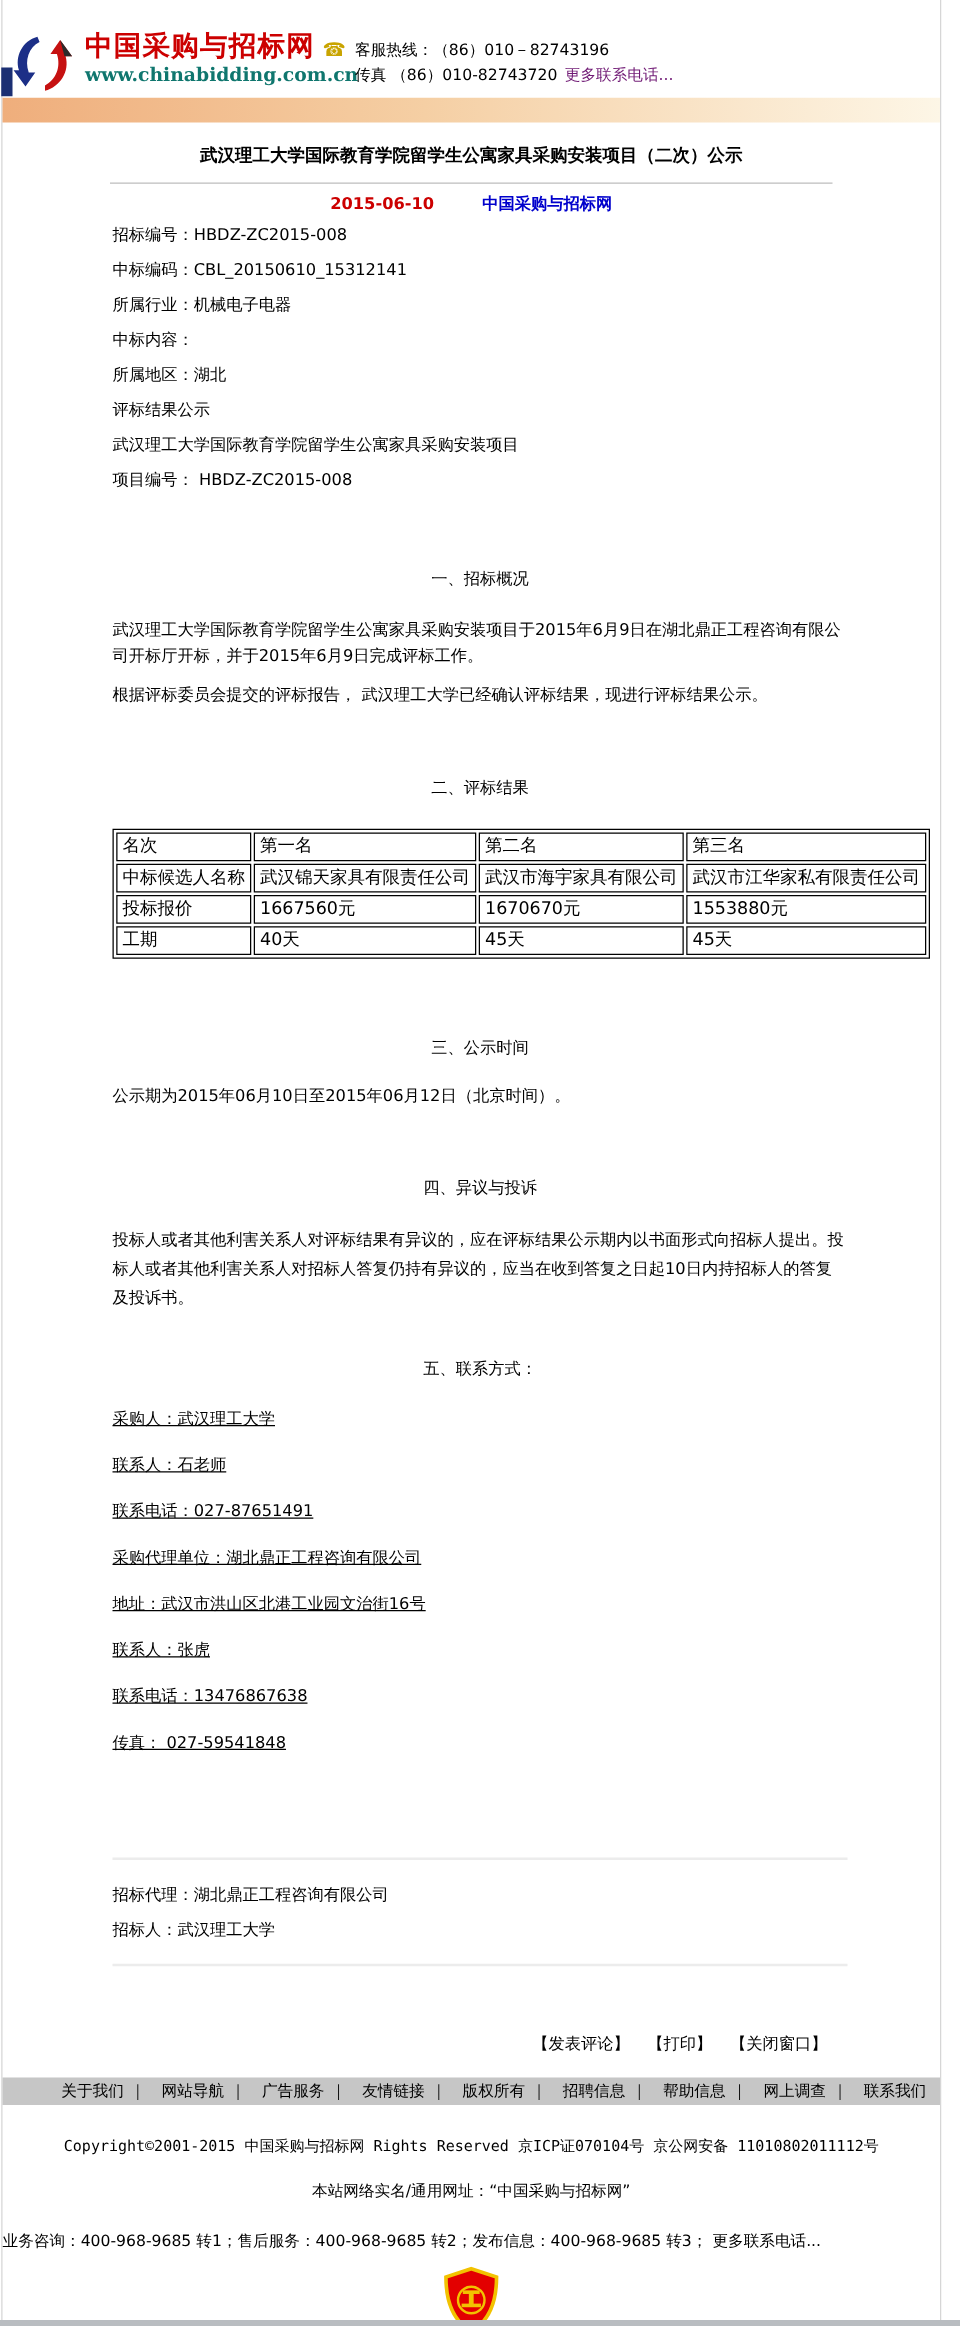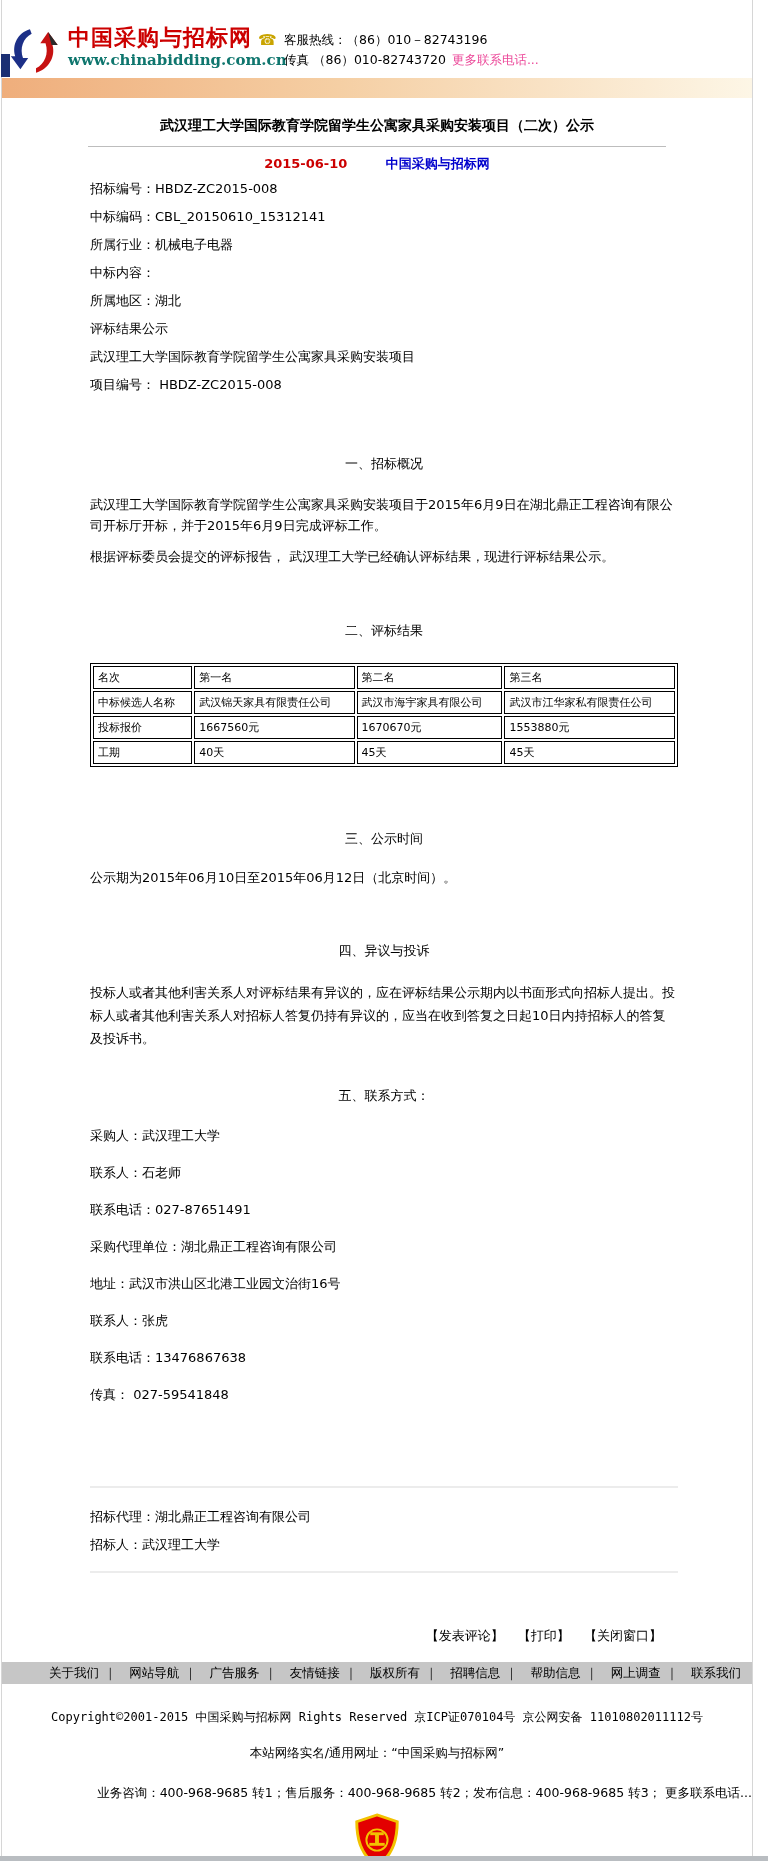--- a/index.html
+++ b/index.html
@@ -10,59 +10,59 @@
   
   .site-header{position:relative;height:77px;}
   .logo{position:absolute;left:8px;top:26px;display:flex;align-items:flex-start;text-decoration:none;cursor:pointer;}
   .logo-icon{width:52px;height:50px;margin-right:6px;}
   .logo-cn{color:#cc0000;font-weight:bold;font-size:22px;line-height:24px;letter-spacing:1px;}
   .logo-url{color:#0f766e;font-weight:bold;font-size:15px;line-height:20px;font-family:"DejaVu Serif","Liberation Serif",serif;}
   .navy-notch{position:absolute;left:-1px;top:54px;width:9px;height:23px;background:#1b2f73;}
   .contact{position:absolute;left:256px;top:30px;font-size:12.5px;line-height:20px;}
   .contact-row{display:flex;align-items:center;}
   .phone-icon{color:#c9a400;font-size:15px;margin-right:8px;width:18px;display:inline-block;}
-  .more-phones{color:#ec4899;margin-left:6px;cursor:pointer;}
+  .more-phones{color:#701a75;margin-left:6px;cursor:pointer;}
   .orange-bar{height:20px;background:linear-gradient(to right,#efae7c 0%,#f5cfa4 45%,#fdf6e6 100%);border-top:1px solid #fff;}
 
   
   .doc-title{margin:18px 30px 0;text-align:center;font-weight:bold;font-size:14px;line-height:18px;}
   .title-rule{width:578px;margin:12px auto 0;border:none;border-top:1px solid #bdbdbd;height:0;}
   .date-line{margin-top:9px;text-align:center;font-weight:bold;font-size:13px;line-height:16px;}
   .date-red{color:#cc0000;margin-right:34px;}
   .source-blue{color:#0000cc;cursor:pointer;}
 
   .content{margin:0 74px 0 88px;}
   .meta-list{margin-top:9px;}
   p.meta{margin:0 0 13px;line-height:15px;}
   p.meta-last{margin-top:10px;}
   .sec-h{margin:0;line-height:15px;text-align:center;}
   .h1{margin-top:64px;} .p1a{margin:23px 0 0;line-height:21px;} .p1b{margin:13px 0 0;line-height:15px;}
   .h2{margin-top:59px;}
   table.results{margin-top:25px;border-collapse:separate;border-spacing:2px;border:1px solid #000;background:#fff;}
-  table.results td{border:1px solid #000;padding:3px 4px;line-height:15px;font-size:11px;white-space:nowrap;}
+  table.results td{border:1px solid #000;padding:3px 4px;line-height:15px;font-size:14px;white-space:nowrap;}
   td.c0{width:96px;} td.c1{width:160px;} td.c2{width:144px;} td.c3{width:170px;}
   .h3{margin-top:64px;} .p3{margin:24px 0 0;line-height:15px;}
   .h4{margin-top:58px;} .p4{margin:23px 0 0;line-height:23px;}
   .h5{margin-top:38px;}
-  .contact-block{margin-top:25px;}
+  .contact-block{margin-top:25px;text-decoration:underline;}
   .contact-block p{margin:0 0 22px;line-height:15px;}
   .rule2{border:none;border-top:2px solid #ececec;height:0;margin:84px 0 0;}
   .agent-line{margin:21px 0 0;line-height:15px;}
   .tenderee-line{margin:13px 0 0;line-height:15px;}
   .rule3{border:none;border-top:2px solid #ececec;height:0;margin:19px 0 0;}
   .actions{margin:55px 16px 0;text-align:right;line-height:15px;}
   .action-btn{cursor:pointer;margin-left:10px;}
 
   
   .fnav{margin-top:19px;height:22px;line-height:22px;background:#c6c6c6;text-align:center;font-size:12.5px;padding-left:36px;}
   .fnav .fitem{cursor:pointer;padding:0 2px;}
   .fnav .fitem:not(:last-child)::after{content:"｜";padding:0 5px;color:#000;cursor:default;}
   .copyright{margin-top:26px;text-align:center;font-size:12px;line-height:15px;font-family:"DejaVu Sans Mono","Liberation Mono",monospace;}
   .sitename{margin-top:20px;text-align:center;font-size:12.5px;line-height:15px;}
-  .service{margin-top:25px;text-align:right;font-size:12.5px;line-height:15px;}
+  .service{margin-top:25px;text-align:left;font-size:12.5px;line-height:15px;}
   .shield-wrap{margin-top:13px;text-align:center;}
   .shield-wrap svg{display:inline-block;}
   .bottom-strip{position:absolute;left:0;bottom:0;width:768px;height:5px;background:#b9bdc1;}
 </style>
 </head>
 <body>
 
 <div class="page">
   <div class="frame">
 

